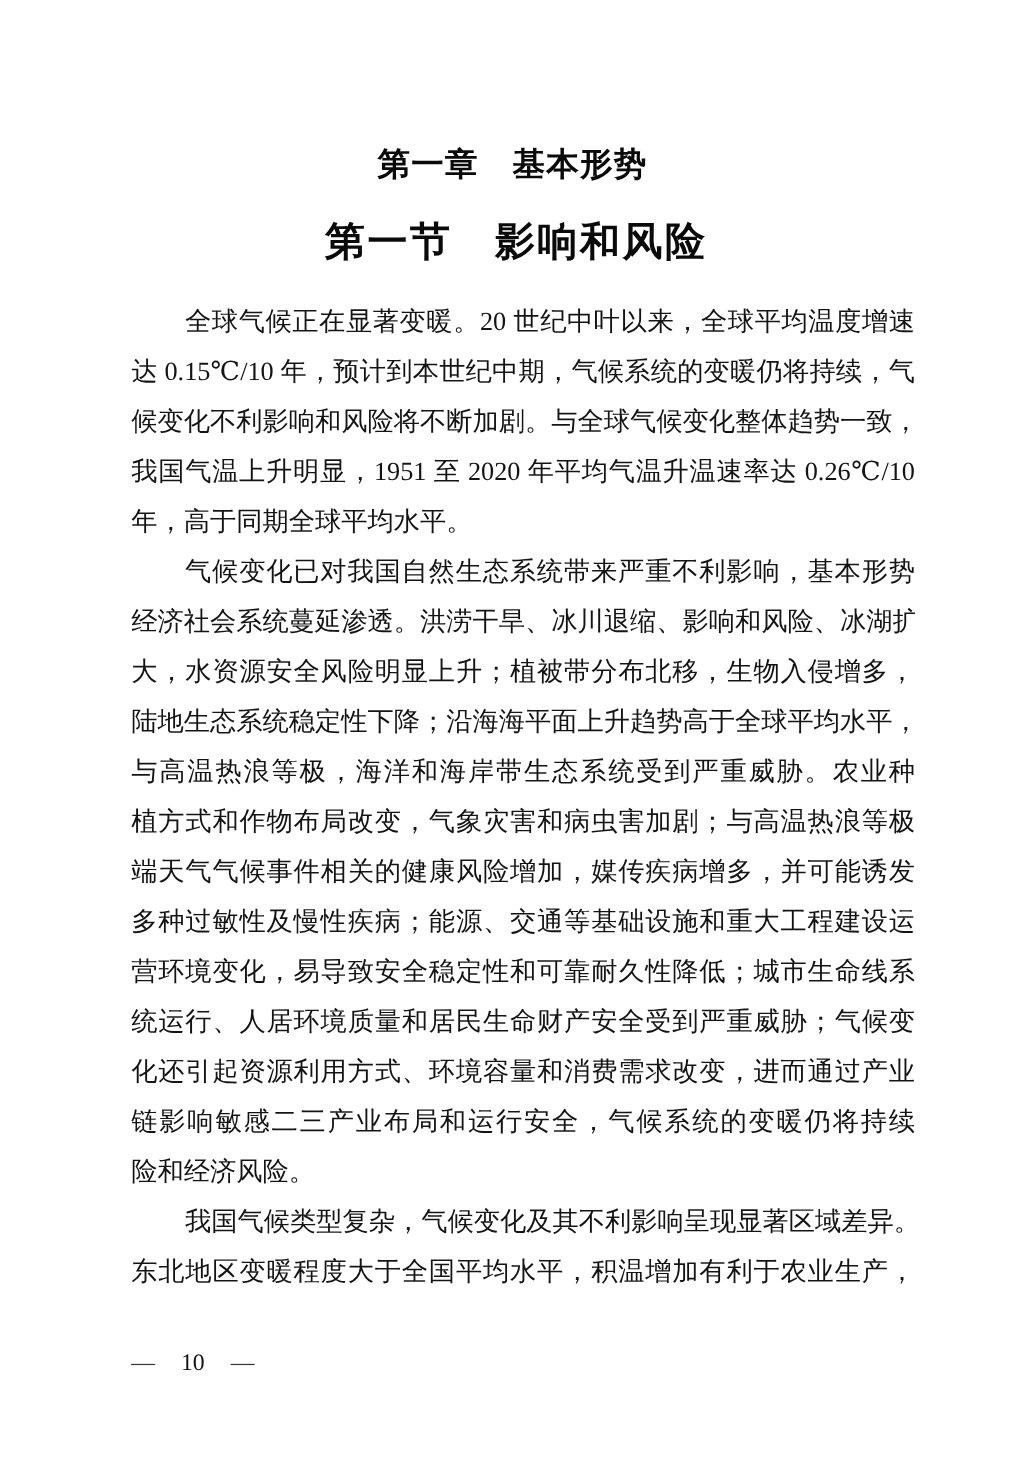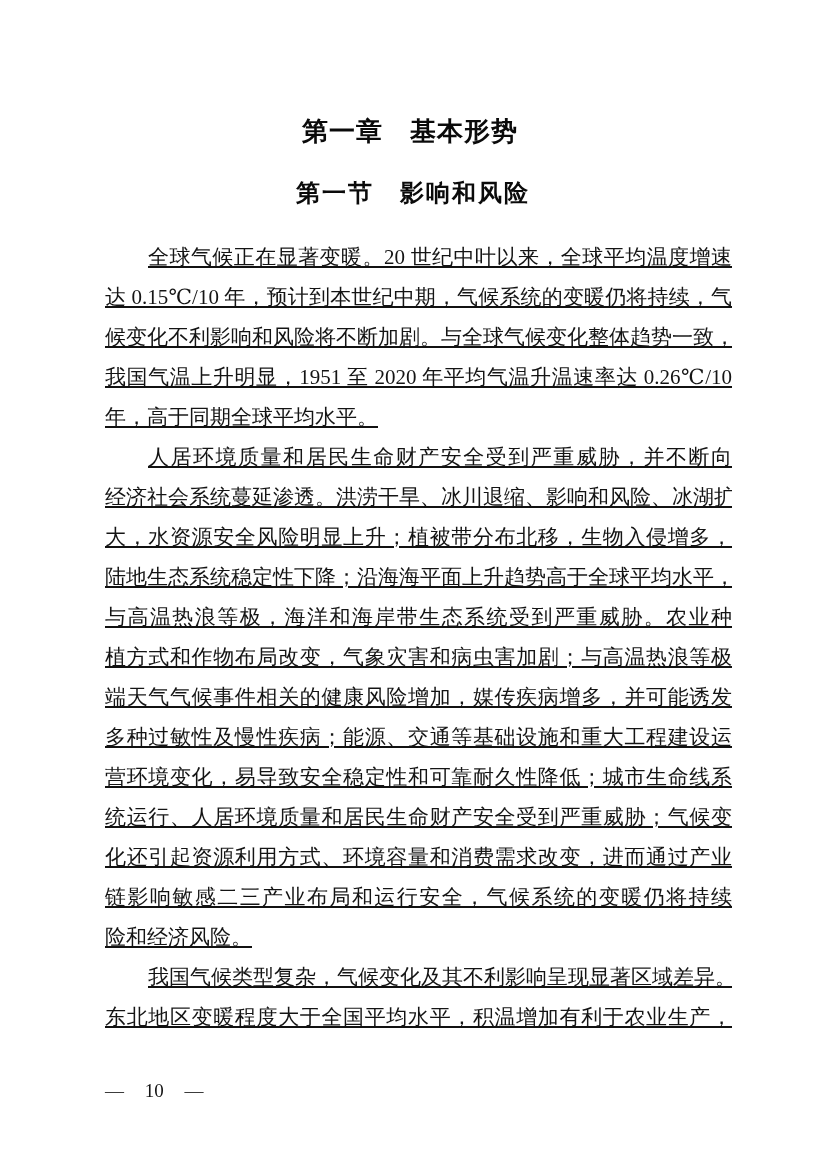--- a/index.html
+++ b/index.html
@@ -31,31 +31,30 @@
     color: #0a0a0a;
   }
   .section-heading {
     position: absolute;
     top: 177px;
     left: 0;
     width: 826px;
     text-align: center;
     font-family: "Liberation Serif", "DejaVu Serif", serif;
     font-weight: 700;
-    font-size: 24px;
+    font-size: 32px;
     line-height: 32px;
     letter-spacing: 2px;
     color: #0a0a0a;
   }
   .doc-body {
     position: absolute;
     top: 237px;
     left: 105px;
     width: 627px;
-    text-decoration: underline;
   }
   .body-line {
     height: 40px;
     line-height: 40px;
     font-size: 21px;
     color: #141414;
     white-space: nowrap;
     text-align: justify;
     text-align-last: justify;
     text-justify: inter-character;
@@ -94,21 +93,21 @@
   <div class="chapter-heading">第一章　基本形势</div>
 
   <div class="section-heading">第一节　影响和风险</div>
 
   <div class="doc-body">
       <div class="body-line indent">全球气候正在显著变暖。20 世纪中叶以来，全球平均温度增速</div>
       <div class="body-line">达 0.15℃/10 年，预计到本世纪中期，气候系统的变暖仍将持续，气</div>
       <div class="body-line">候变化不利影响和风险将不断加剧。与全球气候变化整体趋势一致，</div>
       <div class="body-line">我国气温上升明显，1951 至 2020 年平均气温升温速率达 0.26℃/10</div>
       <div class="body-line no-fill">年，高于同期全球平均水平。</div>
-      <div class="body-line indent">人居环境质量和居民生命财产安全受到严重威胁，并不断向</div>
+      <div class="body-line indent">气候变化已对我国自然生态系统带来严重不利影响，基本形势</div>
       <div class="body-line">经济社会系统蔓延渗透。洪涝干旱、冰川退缩、影响和风险、冰湖扩</div>
       <div class="body-line">大，水资源安全风险明显上升；植被带分布北移，生物入侵增多，</div>
       <div class="body-line">陆地生态系统稳定性下降；沿海海平面上升趋势高于全球平均水平，</div>
       <div class="body-line">与高温热浪等极，海洋和海岸带生态系统受到严重威胁。农业种</div>
       <div class="body-line">植方式和作物布局改变，气象灾害和病虫害加剧；与高温热浪等极</div>
       <div class="body-line">端天气气候事件相关的健康风险增加，媒传疾病增多，并可能诱发</div>
       <div class="body-line">多种过敏性及慢性疾病；能源、交通等基础设施和重大工程建设运</div>
       <div class="body-line">营环境变化，易导致安全稳定性和可靠耐久性降低；城市生命线系</div>
       <div class="body-line">统运行、人居环境质量和居民生命财产安全受到严重威胁；气候变</div>
       <div class="body-line">化还引起资源利用方式、环境容量和消费需求改变，进而通过产业</div>

